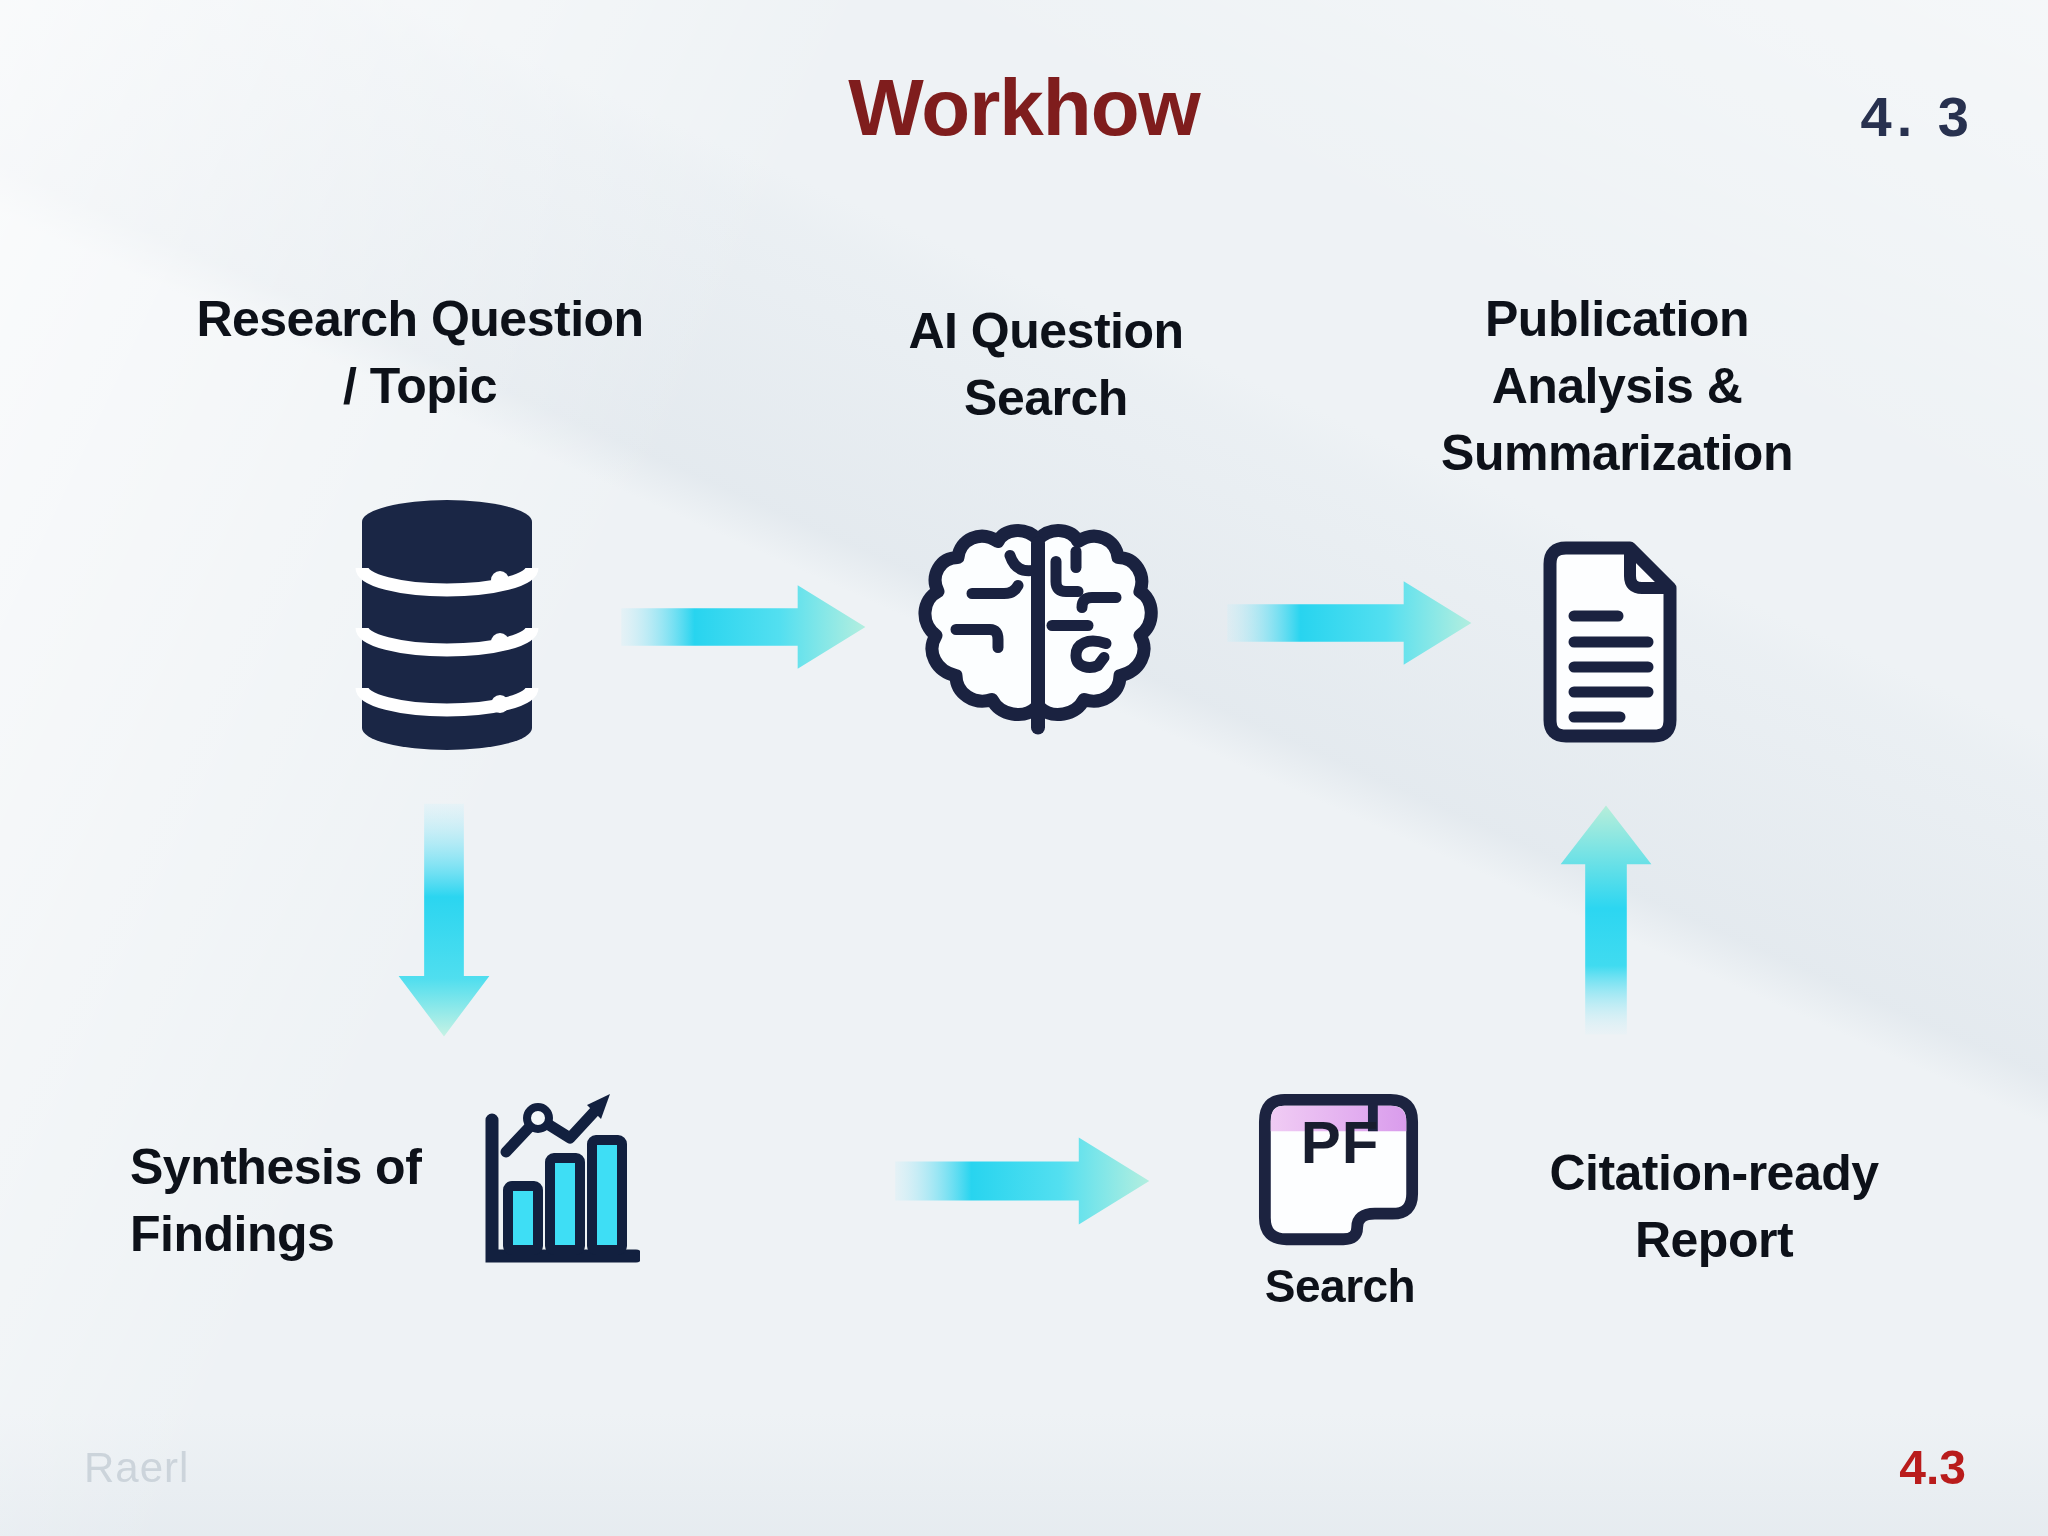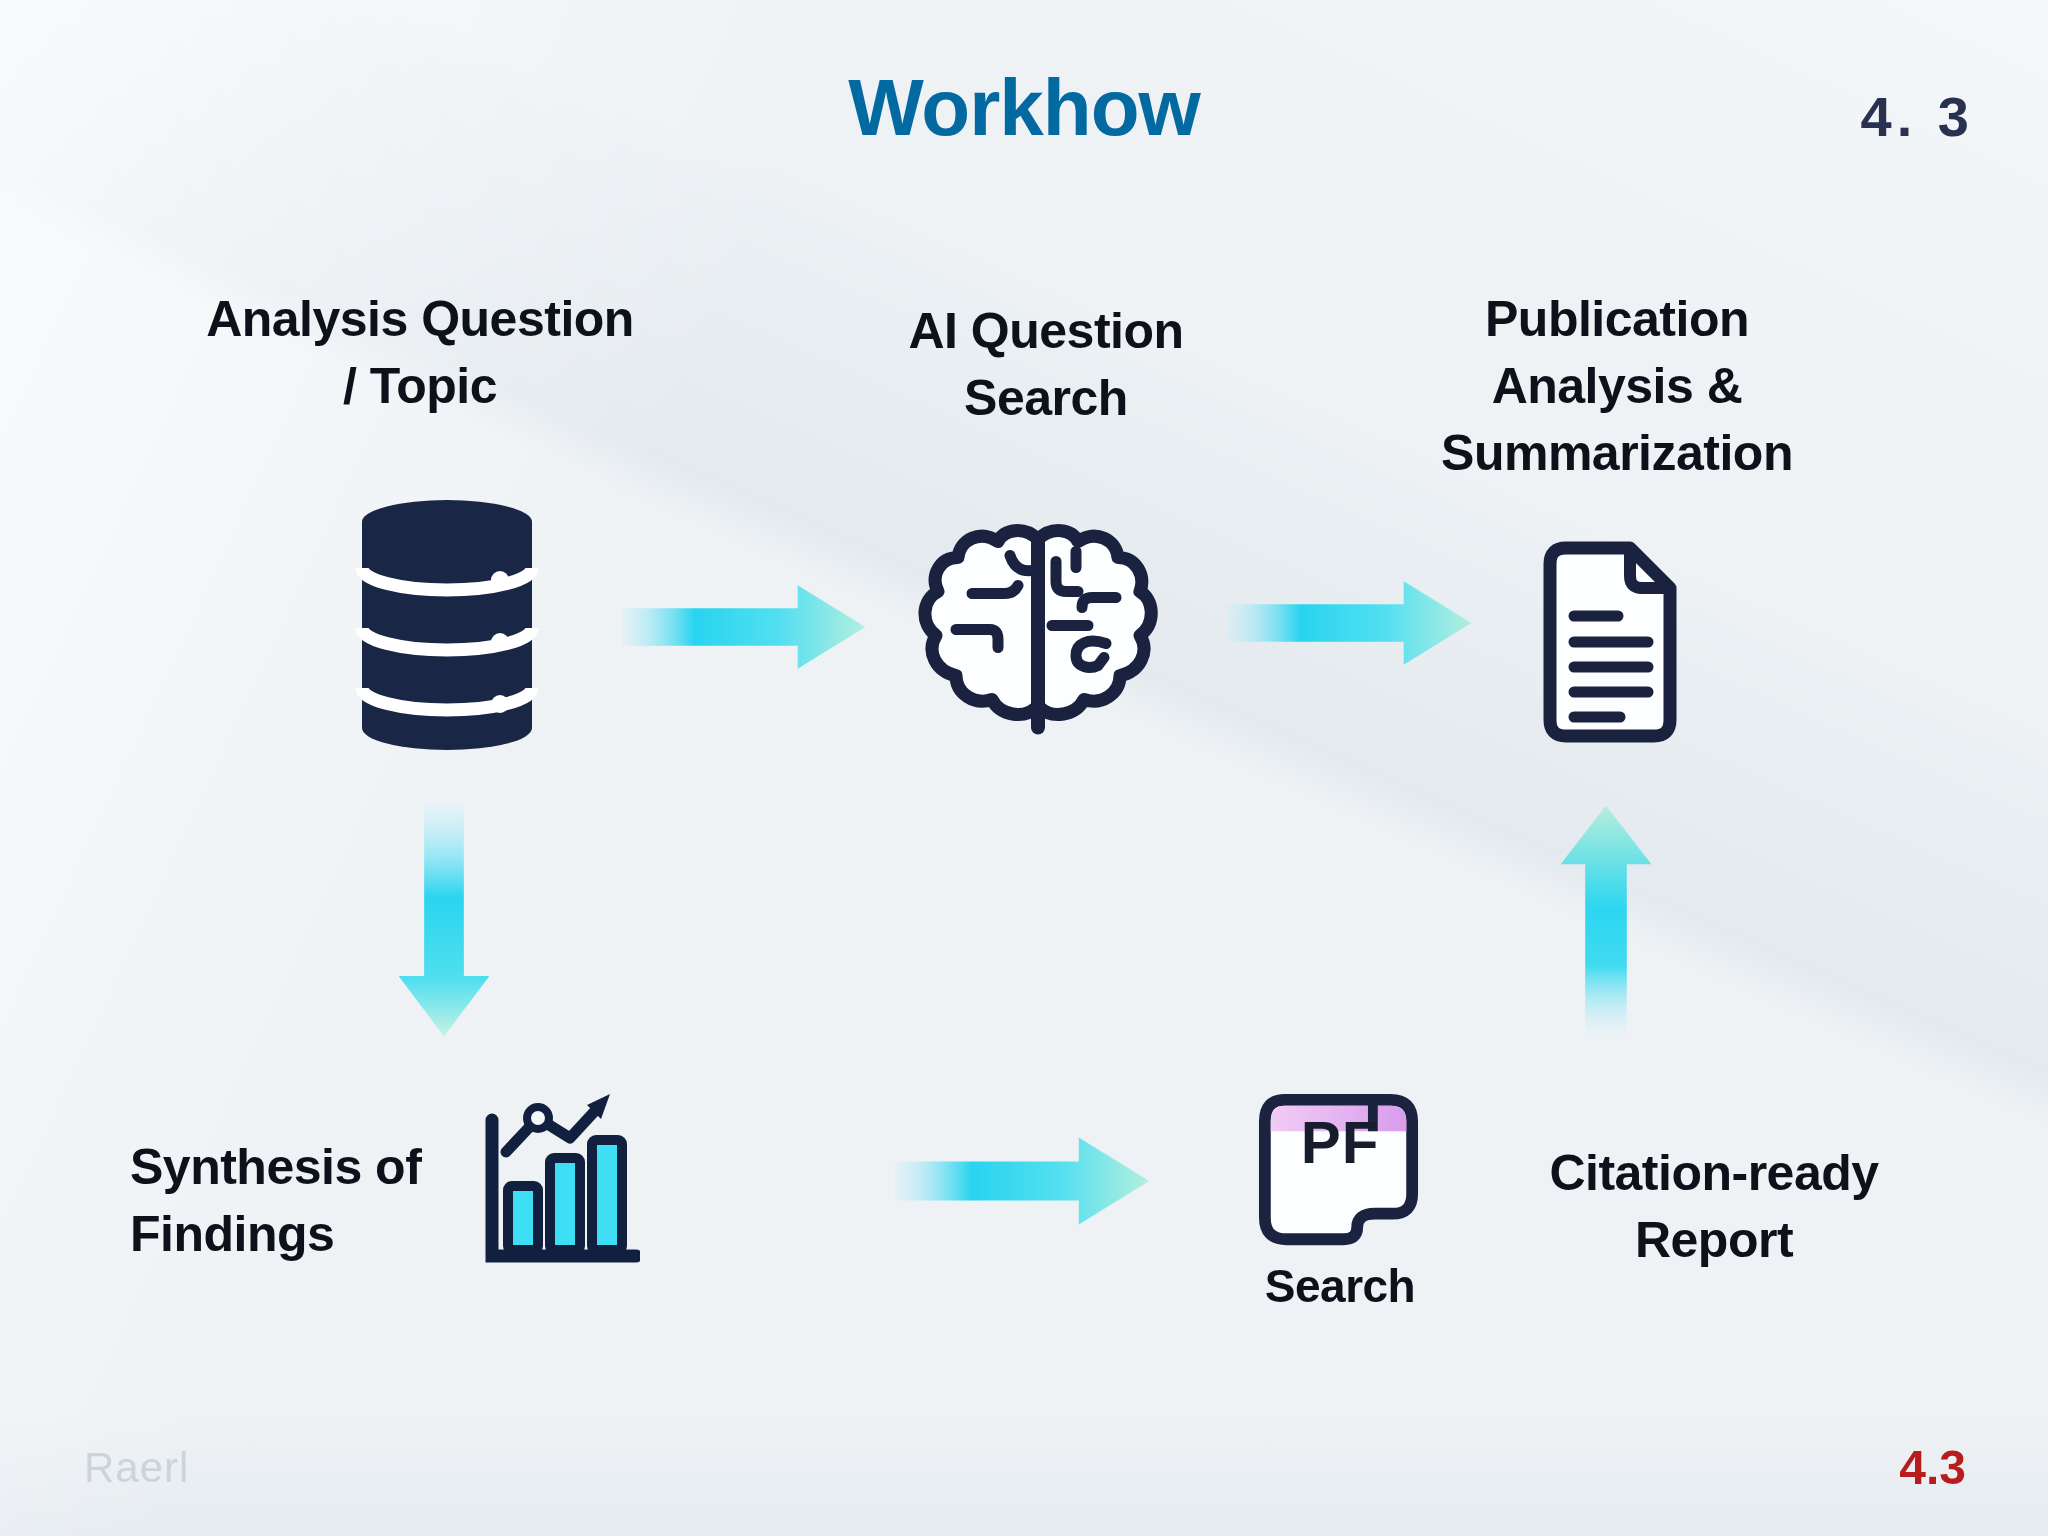--- a/index.html
+++ b/index.html
@@ -11,21 +11,21 @@
   .sheen{
     position:absolute;inset:0;pointer-events:none;
     background:
       linear-gradient(115deg, rgba(255,255,255,.75) 0%, rgba(255,255,255,0) 32%),
       linear-gradient(205deg, rgba(255,255,255,.4) 0%, rgba(255,255,255,0) 22%),
       linear-gradient(24deg, rgba(201,212,222,0) 54%, rgba(201,212,222,.28) 56%, rgba(214,224,232,.14) 68%, rgba(214,224,232,0) 70%),
       linear-gradient(0deg, rgba(222,229,235,.5) 0%, rgba(222,229,235,0) 8%);
   }
   .title{
     position:absolute;left:0;right:0;top:62px;margin:0;text-align:center;
-    font-size:80px;font-weight:700;color:#0369a1;letter-spacing:-1px;
+    font-size:80px;font-weight:700;color:#7f1d1d;letter-spacing:-1px;
   }
   .corner-num{
     position:absolute;right:74px;top:84px;
     font-size:56px;font-weight:700;color:#28314f;letter-spacing:5px;
   }
   .label{
     position:absolute;font-weight:700;color:#0d1119;
     font-size:50px;line-height:1.34;text-align:center;
     white-space:pre-line;letter-spacing:-.5px;
   }
@@ -90,21 +90,21 @@
     </linearGradient>
   </defs>
 </svg>
 
 <div class="slide">
   <div class="sheen"></div>
 
   <h1 class="title">Workhow</h1>
   <div class="corner-num">4. 3</div>
 
-  <div class="label lbl-research">Analysis Question
+  <div class="label lbl-research">Research Question
 / Topic</div>
   <div class="label lbl-search">AI Question
 Search</div>
   <div class="label lbl-publication">Publication
 Analysis &amp;
 Summarization</div>
   <div class="label lbl-synthesis">Synthesis of
 Findings</div>
   <div class="label lbl-citation">Citation-ready
 Report</div>

